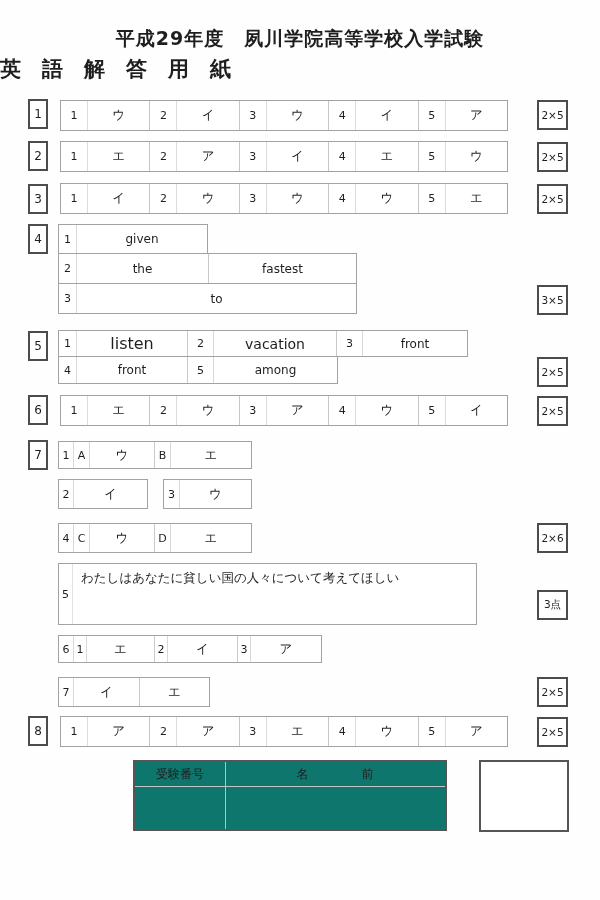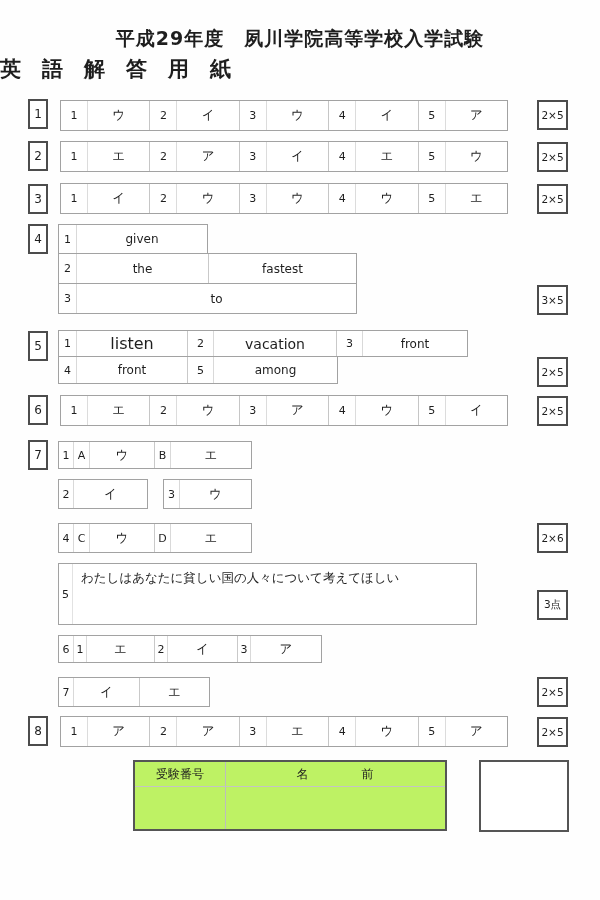--- a/index.html
+++ b/index.html
@@ -31,21 +31,21 @@
   .bn  { display:flex; align-items:center; justify-content:center; font-size:11px;
          border-right:1px solid #d9d9d9; box-sizing:border-box; flex:0 0 auto; }
   .bc  { display:flex; align-items:center; justify-content:center; font-size:12.5px;
          border-right:1px solid #c9c9c9; box-sizing:border-box; flex:0 0 auto; }
   .bf  { flex:1 1 auto; display:flex; align-items:center; justify-content:center;
          font-size:12.5px; }
   .sentence { flex:1; font-size:12.5px; padding:6px 6px 0 8px; line-height:1.3;
               display:block; }
 
   .ftable { position:absolute; left:133px; top:760px; width:314px; height:71px;
-            border:2px solid #555; box-sizing:border-box; background:#bef264;padding-left:36px; }
+            border:2px solid #555; box-sizing:border-box; background:#0f766e;padding-left:36px; }
   .ftable .vline { position:absolute; left:90px; top:0; bottom:0; width:1px; background:#bdbdbd; }
   .fhead { position:absolute; left:0; top:0; right:0; height:24px; border-bottom:1px solid #c4c4c4;
            display:flex; }
   .fh1 { width:90px; display:flex; align-items:center; justify-content:center; font-size:12px; }
   .fh2 { flex:1; display:flex; align-items:center; justify-content:space-around;
          padding:0 45px; font-size:12px; }
   .totalbox { position:absolute; left:479px; top:760px; width:90px; height:72px;
               box-sizing:border-box; border:2px solid #555; background:#fff; }
 </style>
 </head>

